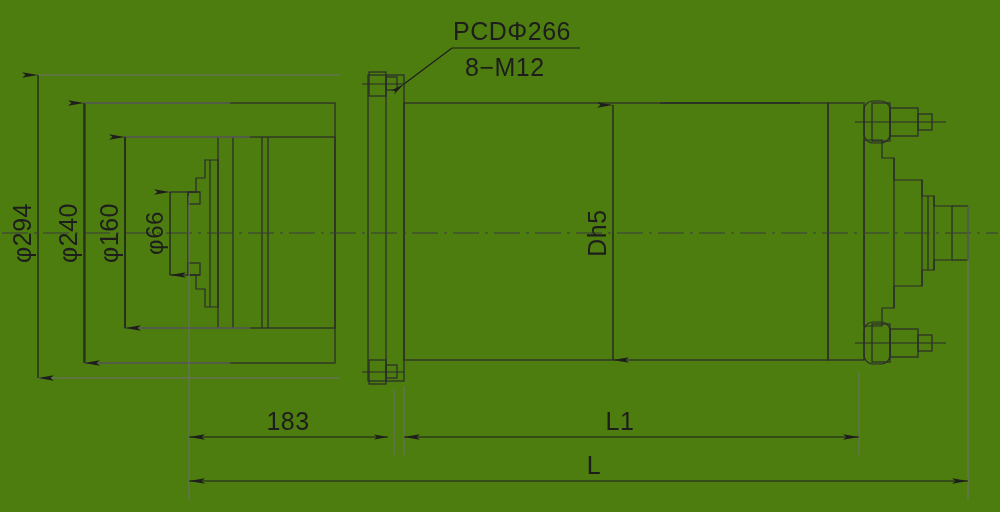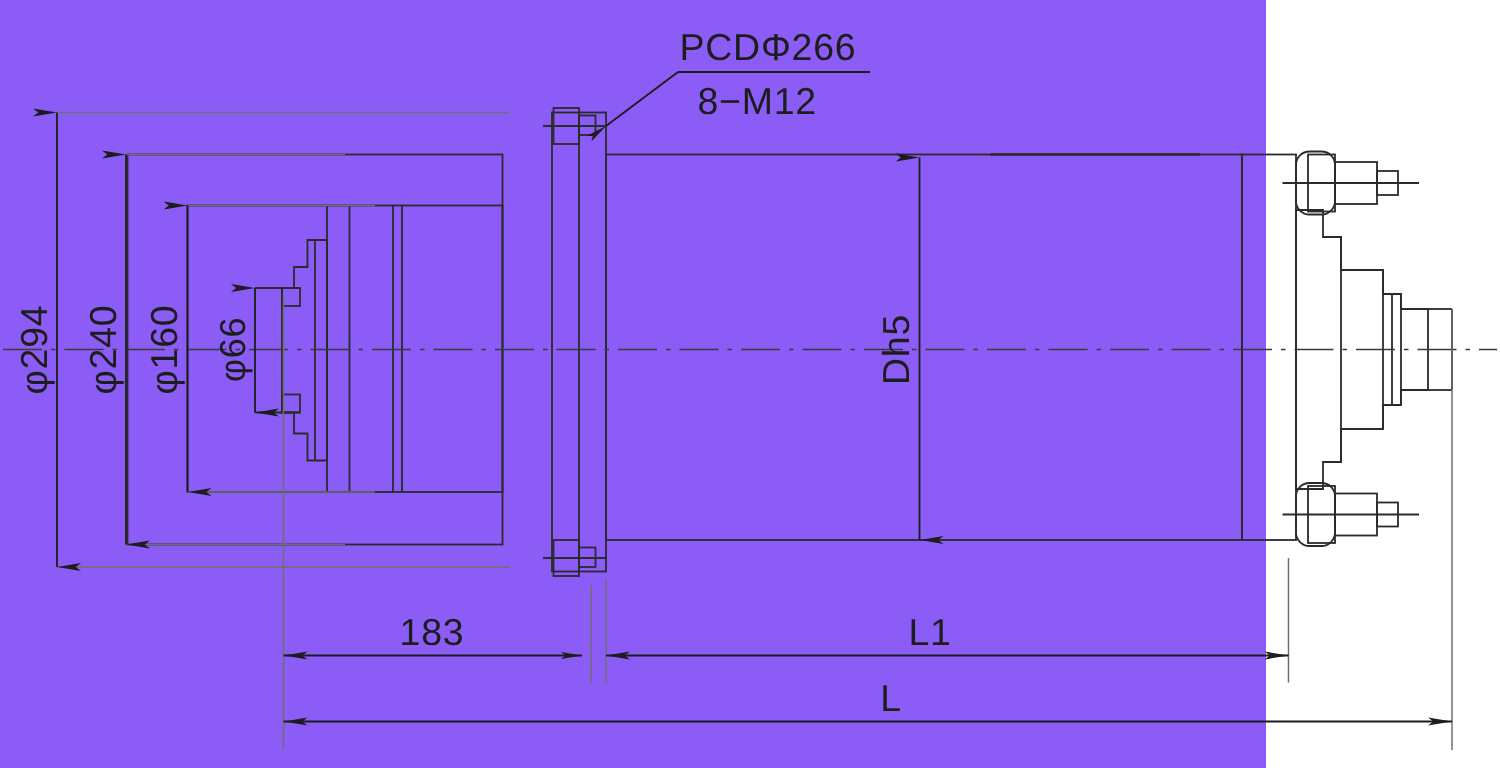--- a/index.html
+++ b/index.html
@@ -1,18 +1,18 @@
 <!DOCTYPE html>
 <html><head>
 <meta charset="utf-8">
 <style>
   html,body{margin:0;padding:0;background:#ffffff;}
   body{width:1000px;height:512px;overflow:hidden;
        font-family:"Liberation Sans","DejaVu Sans",sans-serif;}
-  #sheet{position:relative;width:844px;height:512px;background:#8b5cf6;}
+  #sheet{position:relative;width:1000px;height:512px;background:#4d7c0f;}
   svg{display:block;}
   .dimtext{font-family:"Liberation Sans","DejaVu Sans",sans-serif;
            font-size:25px;fill:#1d1d1d;letter-spacing:0.5px;}
   .dimtext-sm{font-size:24px;}
 </style>
 </head>
 <body>
 
 <div id="sheet">
 <svg width="1000" height="512" viewBox="0 0 1000 512">

